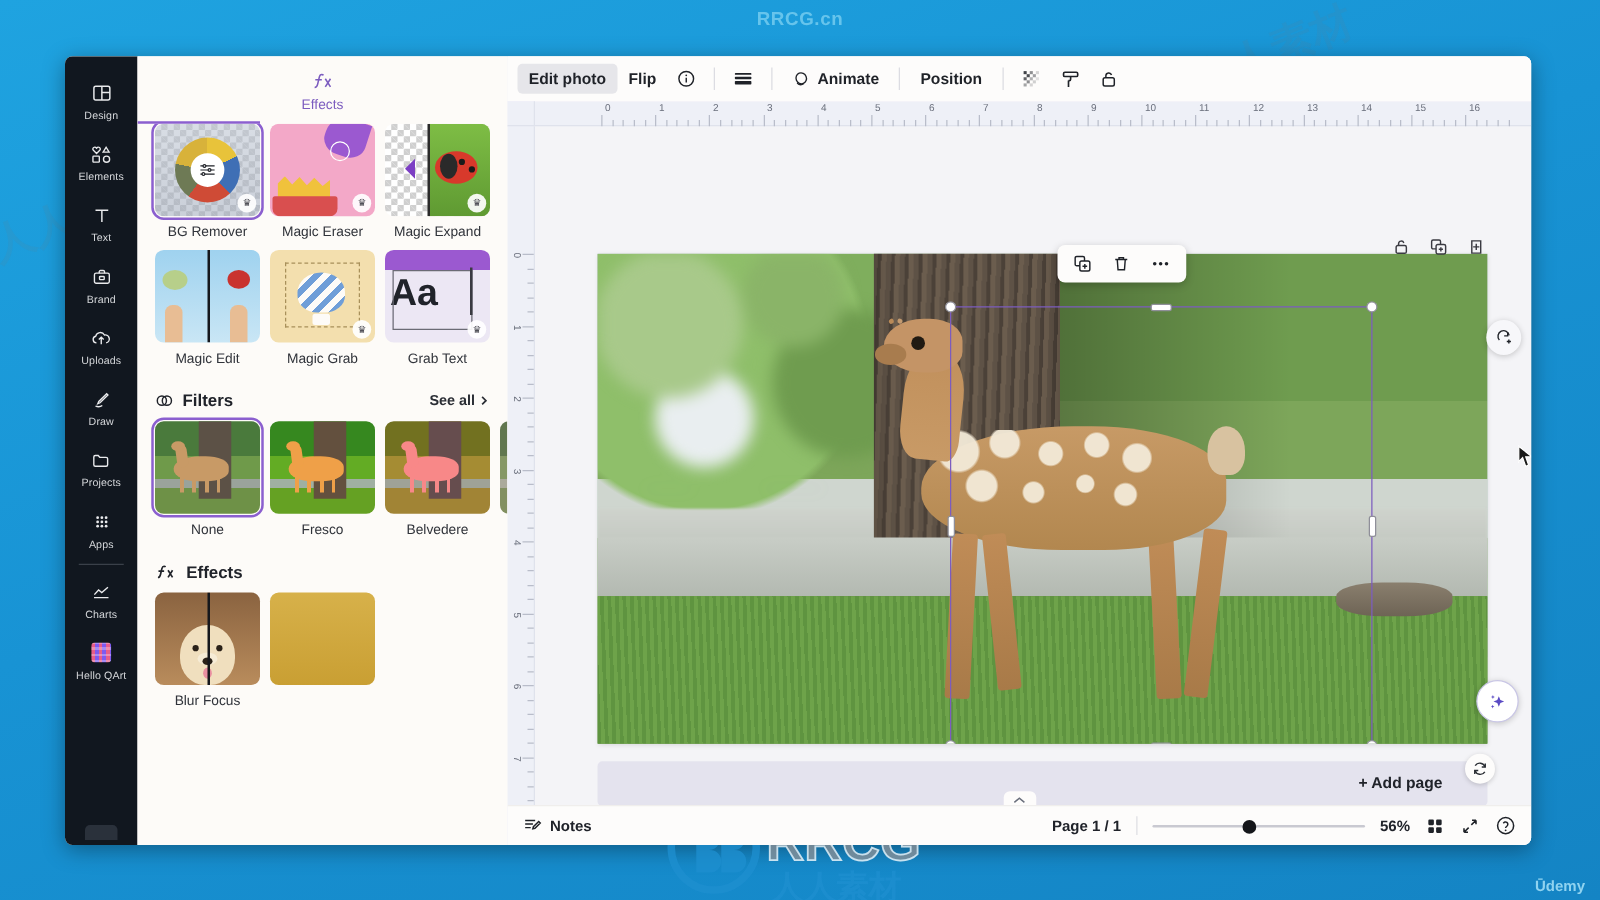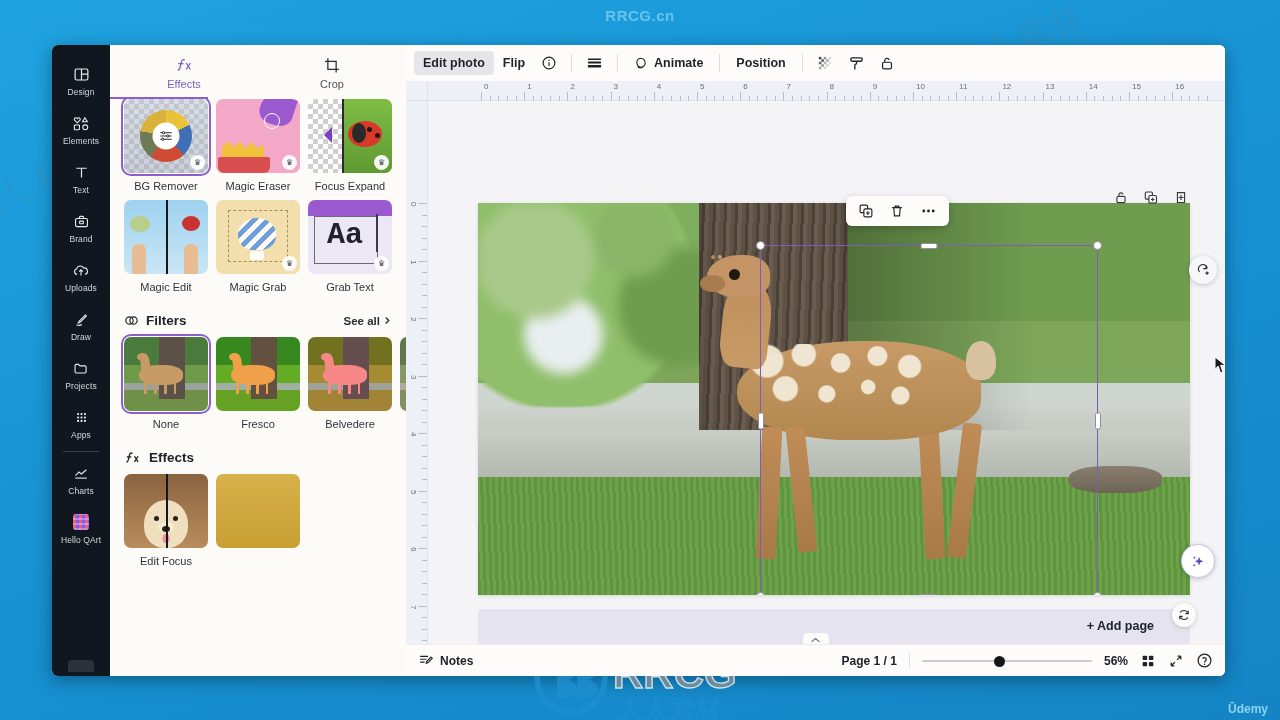--- a/index.html
+++ b/index.html
@@ -505,29 +505,20 @@
       <div class="ptab active">
         <div class="pico">
           <svg width="20" height="18" viewBox="0 0 22 20" fill="none" stroke="#7c5cbf" stroke-width="1.4">
             <path d="M4 15.6c1.6 0 2.2-1 2.7-3.1l1.4-6c.4-1.7 1-2.5 2.2-2.5.8 0 1.3.4 1.5.8"></path>
             <path d="M4.6 8.6h5.8"></path>
               <path d="M13.5 7.8l4.6 7.2M18.1 7.8l-4.6 7.2"></path>
           </svg>
         </div>
         <div class="plbl">Effects</div>
       </div>
-      <div class="ptab">
-        <div class="pico">
-          <svg width="20" height="18" viewBox="0 0 22 20" fill="none" stroke="#2b2e35" stroke-width="1.4">
-            <path d="M6.4 2.6v12.2h12.2"></path>
-              <path d="M3.2 6h12.4v12.2"></path>
-          </svg>
-        </div>
-        <div class="plbl">Crop</div>
-      </div>
       <div class="ptab-underline"></div>
     </div>
 
     <div class="panel-body">
 
 
       <div class="grid3">
         <div class="tile sel">
           <div class="thumb checker">
             <div class="t-bgrem" style="position:absolute;inset:0;opacity:.55"></div>
@@ -561,21 +552,21 @@
           <div class="thumb checker t-expand">
             <div style="position:absolute;right:0;top:0;width:58%;height:100%;background:linear-gradient(180deg,#7ebd45,#5f9a32)"></div>
             <div style="position:absolute;right:10px;top:22px;width:34px;height:26px;border-radius:50%;background:#d8392b"></div>
             <div style="position:absolute;right:26px;top:24px;width:14px;height:20px;border-radius:50%;background:#2a2a2a"></div>
             <div style="position:absolute;right:20px;top:28px;width:5px;height:5px;border-radius:50%;background:#1a1a1a"></div>
             <div style="position:absolute;right:12px;top:34px;width:5px;height:5px;border-radius:50%;background:#1a1a1a"></div>
             <div style="position:absolute;left:8px;top:28px;width:0;height:0;border:8px solid transparent;border-right-color:#7c3fc4"></div>
             <div style="position:absolute;left:40%;top:0;width:2px;height:100%;background:#2a2a2a"></div>
             <div class="crown">♛</div>
           </div>
-          <div class="tlbl">Focus Expand</div>
+          <div class="tlbl">Magic Expand</div>
         </div>
 
         <div class="tile">
           <div class="thumb t-edit">
             <div style="position:absolute;left:8px;bottom:0;width:14px;height:30px;background:#e8bd94;border-radius:6px 6px 0 0"></div>
             <div style="position:absolute;left:6px;top:16px;width:20px;height:16px;background:#b7cf8a;border-radius:50%"></div>
             <div style="position:absolute;right:10px;bottom:0;width:14px;height:30px;background:#e8bd94;border-radius:6px 6px 0 0"></div>
             <div style="position:absolute;right:8px;top:16px;width:18px;height:15px;background:#c9332f;border-radius:50%"></div>
             <div class="split-line"></div>
           </div>
@@ -588,21 +579,21 @@
             <div style="position:absolute;left:22px;top:18px;width:38px;height:32px;border-radius:50% 50% 42% 42%;
               background:repeating-linear-gradient(135deg,#6f9ed8 0 5px,#fdfbf8 5px 10px)"></div>
             <div style="position:absolute;left:34px;bottom:14px;width:14px;height:9px;background:#fdfbf8;border-radius:2px"></div>
             <div class="crown">♛</div>
           </div>
           <div class="tlbl">Magic Grab</div>
         </div>
 
         <div class="tile">
           <div class="thumb t-text">
-            <div style="position:absolute;left:19px;top:20px;font-size:30px;font-weight:bold;color:#20232a;font-family:Liberation Mono, monospace;line-height:1">Aa</div>
+            <div style="position:absolute;left:4px;top:20px;font-size:30px;font-weight:bold;color:#20232a;font-family:Liberation Sans, sans-serif;line-height:1">Aa</div>
             <div style="position:absolute;left:6px;top:16px;right:14px;bottom:10px;border:1px solid #6b6b75"></div>
             <div style="position:absolute;right:14px;top:14px;width:2px;height:38px;background:#3a3a42"></div>
             <div class="crown">♛</div>
           </div>
           <div class="tlbl">Grab Text</div>
         </div>
       </div>
 
       <div class="sect-head">
         <span>
@@ -674,21 +665,21 @@
         <div class="tile">
           <div class="thumb t-dog">
             <div class="dog-face">
               <div class="dog-eye" style="left:10px"></div>
                 <div class="dog-eye" style="right:10px"></div>
               <div class="dog-nose"></div>
               <div style="position:absolute;left:50%;top:34px;transform:translateX(-50%);width:7px;height:9px;border-radius:50%;background:#e98fa0"></div>
             </div>
             <div class="split-line"></div>
           </div>
-          <div class="tlbl">Edit Focus</div>
+          <div class="tlbl">Blur Focus</div>
         </div>
         <div class="tile">
           <div class="thumb t-gold"></div>
           <div class="tlbl"></div>
         </div>
       </div>
 
     </div>
   </div>
 

